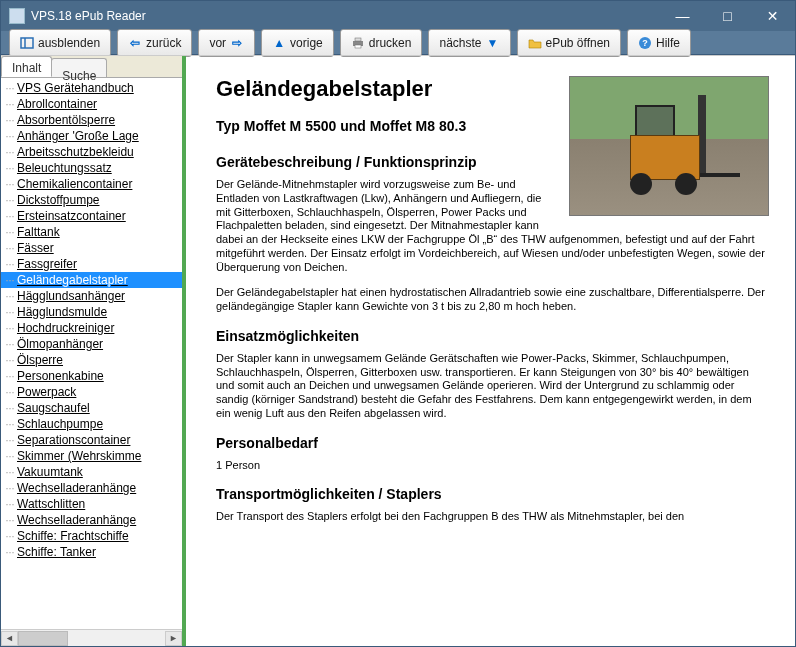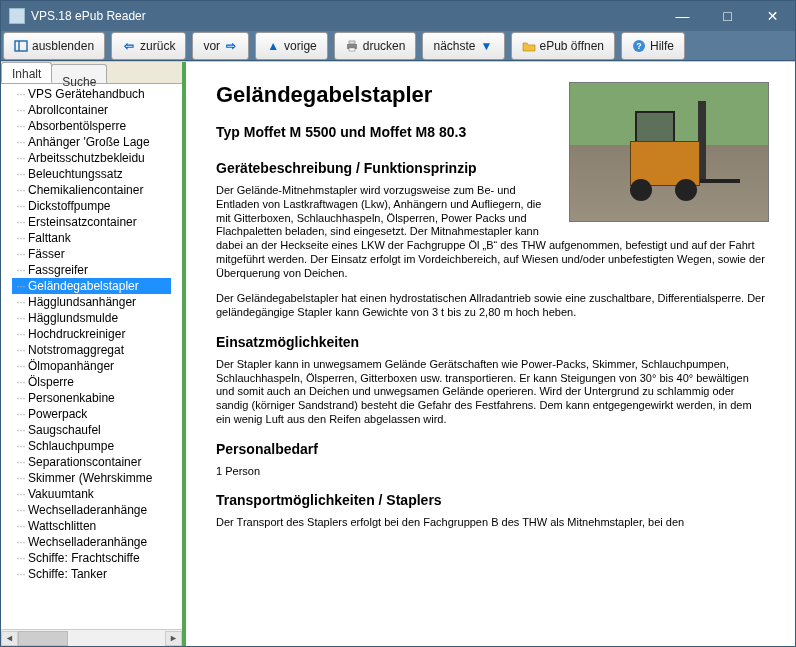--- a/index.html
+++ b/index.html
@@ -36,25 +36,25 @@
   .titlebar-title { flex: 1; font-size: 12px; }
   .titlebar-controls { display: flex; }
   .titlebar-btn {
     width: 45px; height: 30px;
     display: flex; align-items: center; justify-content: center;
     color: #fff;
     font-size: 14px;
     cursor: pointer;
   }
   .toolbar {
-    height: 30px;
+    height: 24px;
     background: #5a7b9a;
     display: flex;
     align-items: center;
-    padding: 0 2px;
+    padding: 0 8px;
     gap: 6px;
     border-bottom: 1px solid #3a5a7a;
   }
   .tbtn {
     height: 28px;
     padding: 0 10px;
     background: linear-gradient(#fdfdfd,#e8e8e8);
     border: 1px solid #999;
     border-radius: 3px;
     display: flex;
@@ -110,23 +110,24 @@
     position: relative;
     z-index: 2;
     margin-top: 0;
     padding-top: 4px;
     border-bottom: 1px solid #fff;
   }
   .tree {
     flex: 1;
     overflow-y: auto;
     overflow-x: auto;
-    padding: 2px 11px;
+    padding: 2px 0;
     font-size: 12px;
     position: relative;
+    text-decoration: underline;
   }
   .tree-item {
     padding: 0 4px 0 16px;
     white-space: nowrap;
     line-height: 16px;
     color: #000;
     cursor: pointer;
     position: relative;
   }
   .tree-item::before {
@@ -295,21 +296,20 @@
           <div class="tree-item">Chemikaliencontainer</div>
           <div class="tree-item">Dickstoffpumpe</div>
           <div class="tree-item">Ersteinsatzcontainer</div>
           <div class="tree-item">Falttank</div>
           <div class="tree-item">Fässer</div>
           <div class="tree-item">Fassgreifer</div>
           <div class="tree-item selected">Geländegabelstapler</div>
           <div class="tree-item">Hägglundsanhänger</div>
           <div class="tree-item">Hägglundsmulde</div>
           <div class="tree-item">Hochdruckreiniger</div>
-          <div class="tree-item">Notstromaggregat</div>
           <div class="tree-item">Ölmopanhänger</div>
           <div class="tree-item">Ölsperre</div>
           <div class="tree-item">Personenkabine</div>
           <div class="tree-item">Powerpack</div>
           <div class="tree-item">Saugschaufel</div>
           <div class="tree-item">Schlauchpumpe</div>
           <div class="tree-item">Separationscontainer</div>
           <div class="tree-item">Skimmer (Wehrskimme</div>
           <div class="tree-item">Vakuumtank</div>
           <div class="tree-item">Wechselladeranhänge</div>

